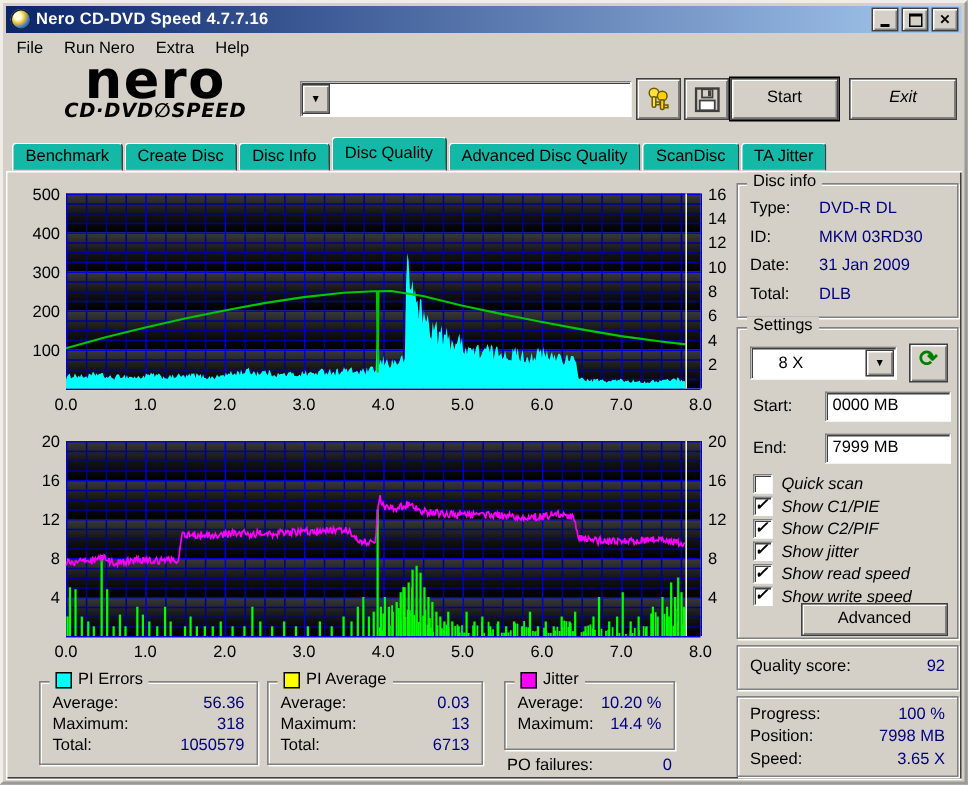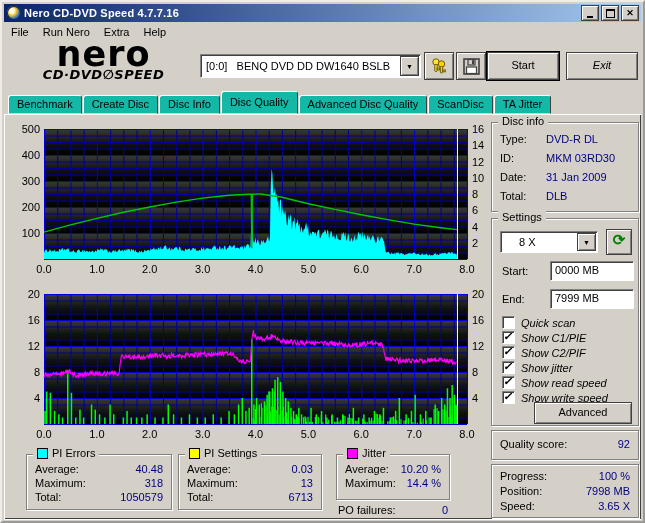--- a/index.html
+++ b/index.html
@@ -80,21 +80,20 @@
     <span class="menu-item">Extra</span>
     <span class="menu-item">Help</span>
   </div>
 
   <div class="toolbar">
     <div class="logo">
       <div class="logo-main">nero</div>
       <div class="logo-sub">CD·DVD∅SPEED</div>
     </div>
     <div class="combo">
-      <span class="combo-text"><span>[0:0]</span>&nbsp;&nbsp;&nbsp;<span>BENQ DVD DD DW1640 BSLB</span></span>
       <span class="combo-arrow">▼</span>
     </div>
     <div class="toolbtn" style="left:420px;">
       <svg width="18" height="18" viewBox="0 0 18 18">
         <g stroke="#6b5a00" stroke-width="1" fill="#ffe13a">
           <circle cx="6" cy="5" r="3.2"></circle>
             <rect x="4.8" y="7.5" width="2.4" height="7" rx="1"></rect>
           <rect x="7.2" y="11" width="2.6" height="1.8"></rect>
           <circle cx="11.5" cy="7" r="3.2" fill="#ffd000"></circle>
             <rect x="10.3" y="9.5" width="2.4" height="6.5" rx="1" fill="#ffd000"></rect>
@@ -588,36 +587,36 @@
         </div>
     </div>
 
     <div class="group" style="left:22px;top:340px;width:144px;height:54px;">
       <span class="group-title">
         <span class="swatch" style="background: rgb(0, 255, 255);"></span>
         <span>PI Errors</span>
       </span>
       <div class="rowline" style="top:8px;">
           <span class="lab">Average:</span>
-          <span class="val">40.48</span>
+          <span class="val">56.36</span>
         </div>
       <div class="rowline" style="top:22px;">
           <span class="lab">Maximum:</span>
           <span class="val">318</span>
         </div>
       <div class="rowline" style="top:36px;">
           <span class="lab">Total:</span>
           <span class="val">1050579</span>
         </div>
     </div>
 
     <div class="group" style="left:174px;top:340px;width:142px;height:54px;">
       <span class="group-title">
         <span class="swatch" style="background: rgb(255, 255, 0);"></span>
-        <span>PI Settings</span>
+        <span>PI Average</span>
       </span>
       <div class="rowline" style="top:8px;">
           <span class="lab">Average:</span>
           <span class="val">0.03</span>
         </div>
       <div class="rowline" style="top:22px;">
           <span class="lab">Maximum:</span>
           <span class="val">13</span>
         </div>
       <div class="rowline" style="top:36px;">

